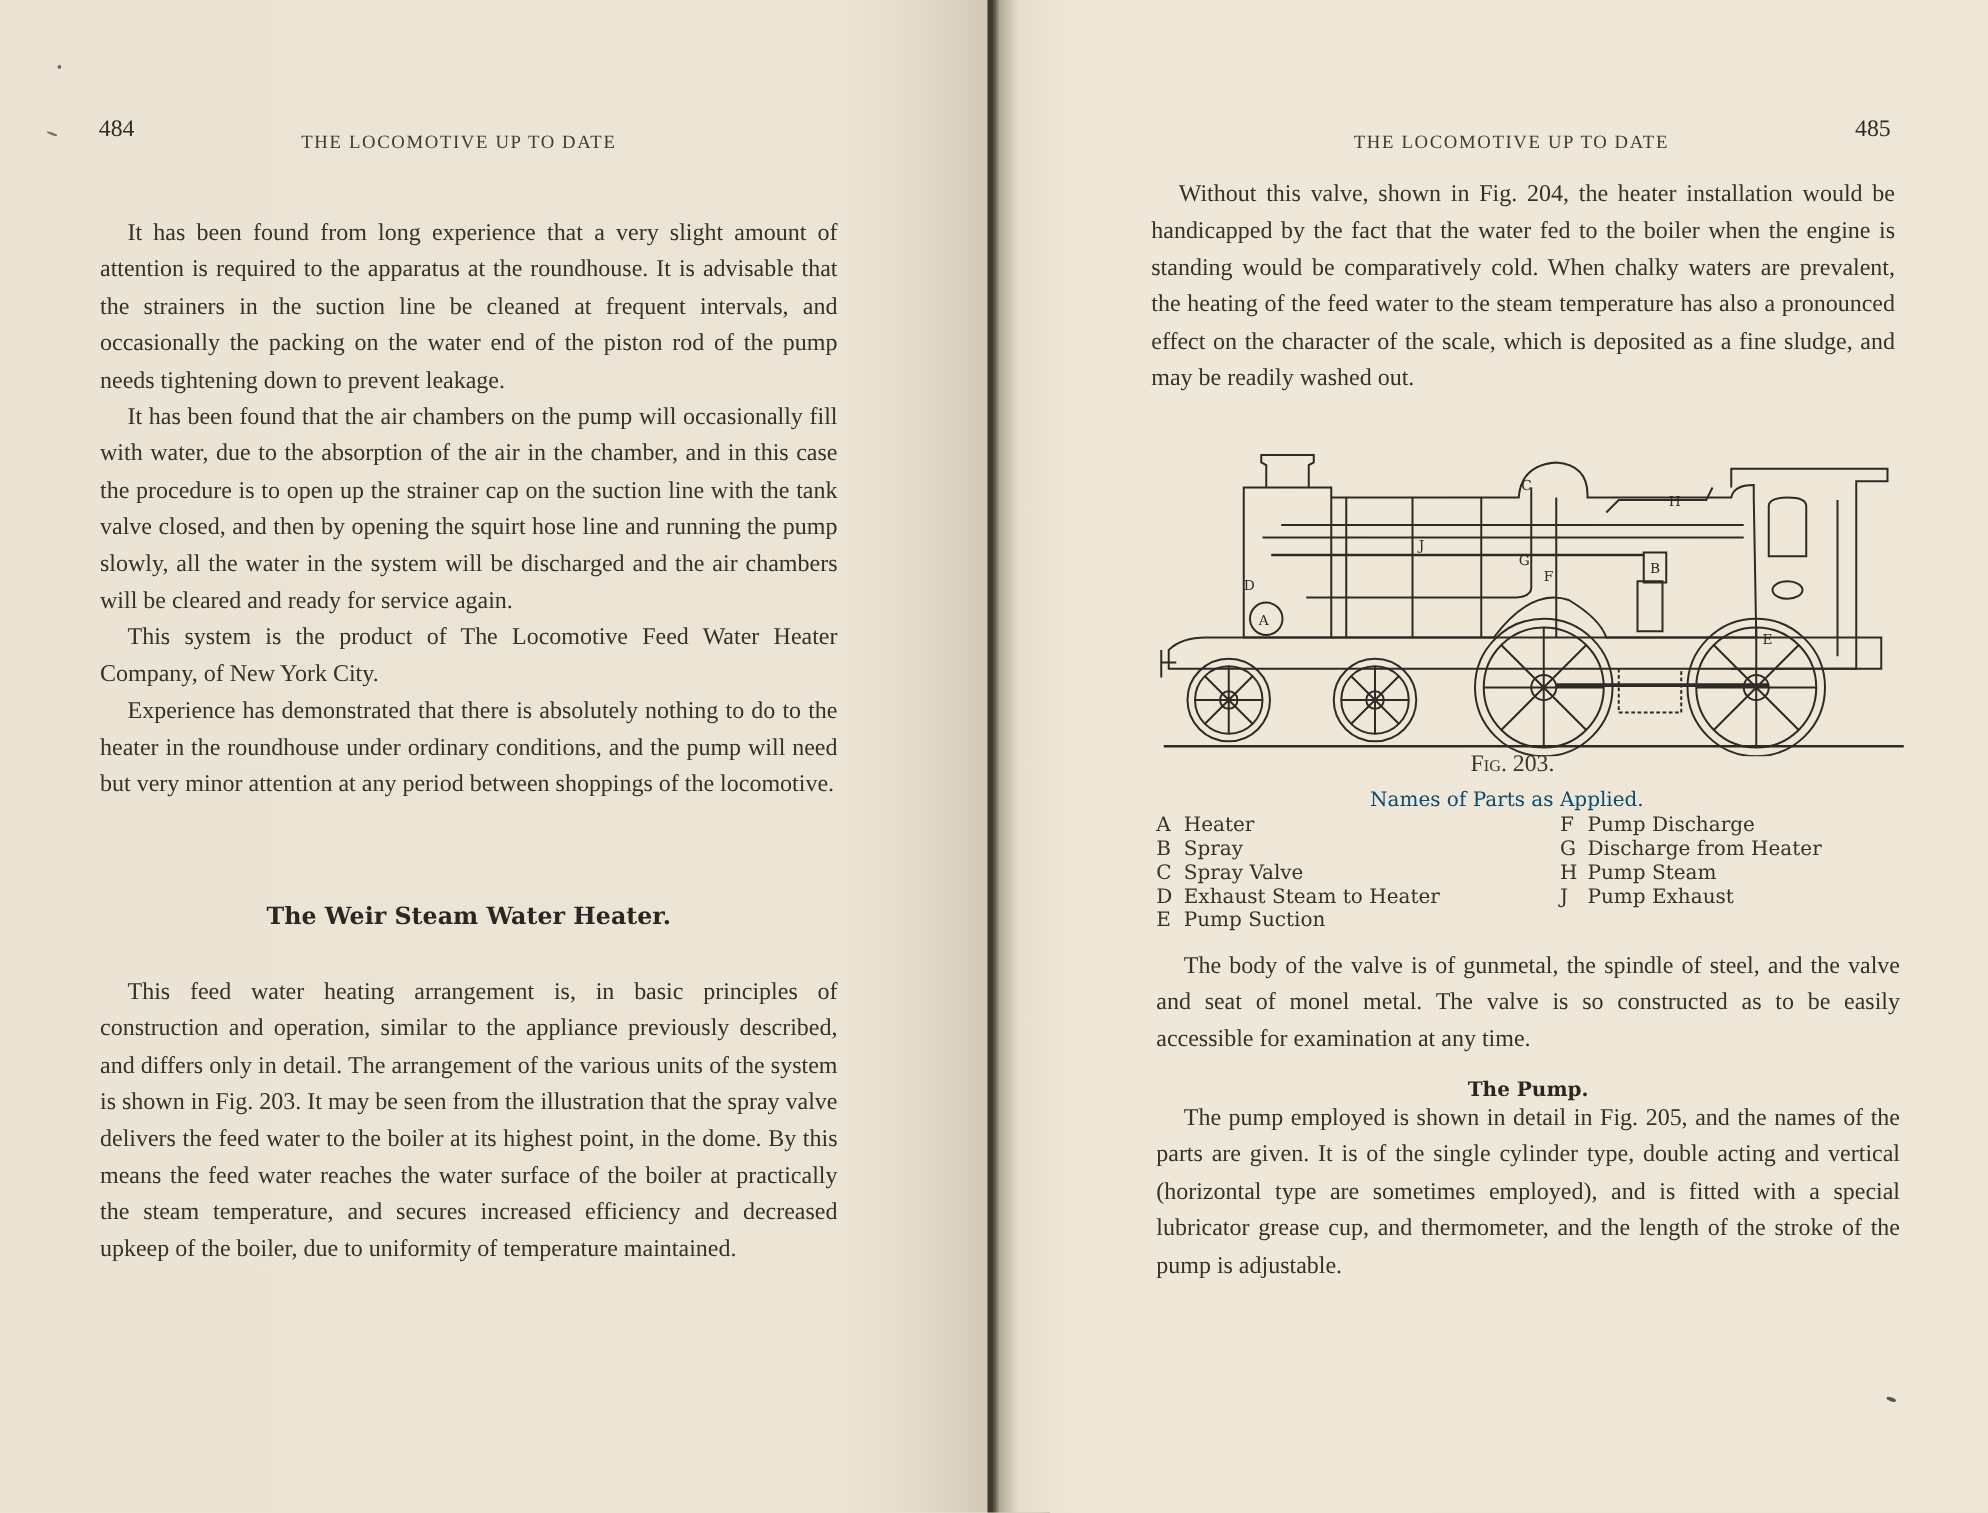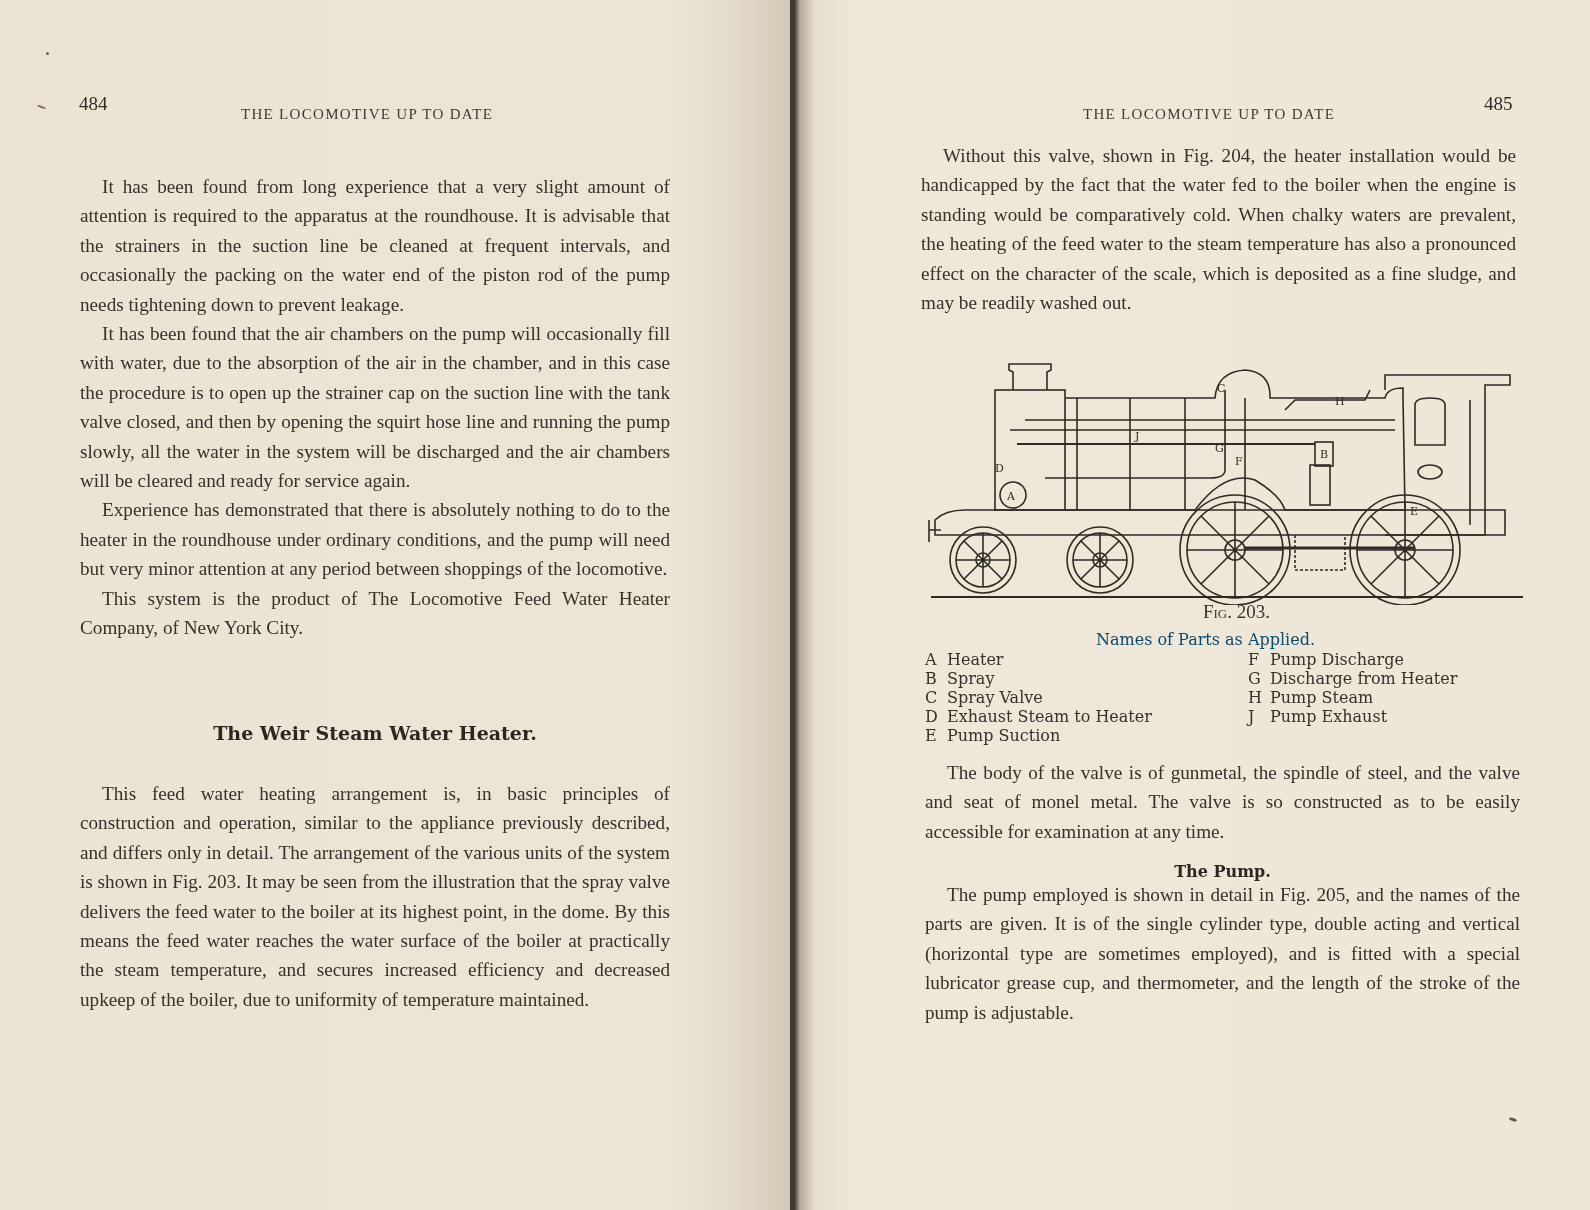--- a/index.html
+++ b/index.html
@@ -61,22 +61,22 @@
 <div class="page page-left">
   <div class="speck" style="left:46px;top:52px;width:3px;height:3px;"></div>
   <div class="speck" style="left:37px;top:106px;width:9px;height:2px;background:#8a6e66;transform:rotate(20deg);"></div>
 
   <div class="folio" style="left:79px;">484</div>
   <div class="header" style="left:241px;">THE LOCOMOTIVE UP TO DATE</div>
 
   <div class="text" style="left:80px; top:136px; width:590px;">
     <p style="margin-bottom:0;margin-top:36px;">It has been found from long experience that a very slight amount of attention is required to the apparatus at the roundhouse. It is advisable that the strainers in the suction line be cleaned at frequent intervals, and occasionally the packing on the water end of the piston rod of the pump needs tightening down to prevent leakage.</p>
     <p>It has been found that the air chambers on the pump will occasionally fill with water, due to the absorption of the air in the chamber, and in this case the procedure is to open up the strainer cap on the suction line with the tank valve closed, and then by opening the squirt hose line and running the pump slowly, all the water in the system will be discharged and the air chambers will be cleared and ready for service again.</p>
+    <p>This system is the product of The Locomotive Feed Water Heater Company, of New York City.</p>
     <p>Experience has demonstrated that there is absolutely nothing to do to the heater in the roundhouse under ordinary conditions, and the pump will need but very minor attention at any period between shoppings of the locomotive.</p>
-    <p>This system is the product of The Locomotive Feed Water Heater Company, of New York City.</p>
   </div>
 
   <div class="section-title" style="left:80px; top:722px; width:590px; font-size:19px;">The Weir Steam Water Heater.</div>
 
   <div class="text" style="left:80px; top:756px; width:590px;margin-top:23px;">
     <p>This feed water heating arrangement is, in basic principles of construction and operation, similar to the appliance previously described, and differs only in detail. The arrangement of the various units of the system is shown in Fig. 203. It may be seen from the illustration that the spray valve delivers the feed water to the boiler at its highest point, in the dome. By this means the feed water reaches the water surface of the boiler at practically the steam temperature, and secures increased efficiency and decreased upkeep of the boiler, due to uniformity of temperature maintained.</p>
   </div>
 </div>
 
 <div class="page page-right">
@@ -154,21 +154,21 @@
   <g>
     <circle cx="480" cy="190" r="55"></circle>
       <circle cx="480" cy="190" r="48"></circle>
       <circle cx="480" cy="190" r="10"></circle>
     <path d="M480 142 L480 238 M432 190 L528 190 M446 156 L514 224 M514 156 L446 224"></path>
   </g>
   <line x1="320" y1="188" x2="490" y2="188" stroke-width="3"></line>
   <path d="M370 175 L370 210 L420 210 L420 175" stroke-dasharray="3 2"></path>
 </svg>
 
-<div class="fig-caption" style="left:1150px; top:601px; width:120px;text-align:right;">Fig. 203.</div>
+<div class="fig-caption" style="left:1150px; top:601px; width:120px;">Fig. 203.</div>
 
 <div class="parts-title" style="left:1096px; top:630px;">Names of Parts as Applied.</div>
 
 <div class="parts-col" style="left:925px; top:650px;">
   <div><span class="letter">A</span><span>Heater</span></div>
   <div><span class="letter">B</span><span>Spray</span></div>
   <div><span class="letter">C</span><span>Spray Valve</span></div>
   <div><span class="letter">D</span><span>Exhaust Steam to Heater</span></div>
   <div><span class="letter">E</span><span>Pump Suction</span></div>
 </div>

